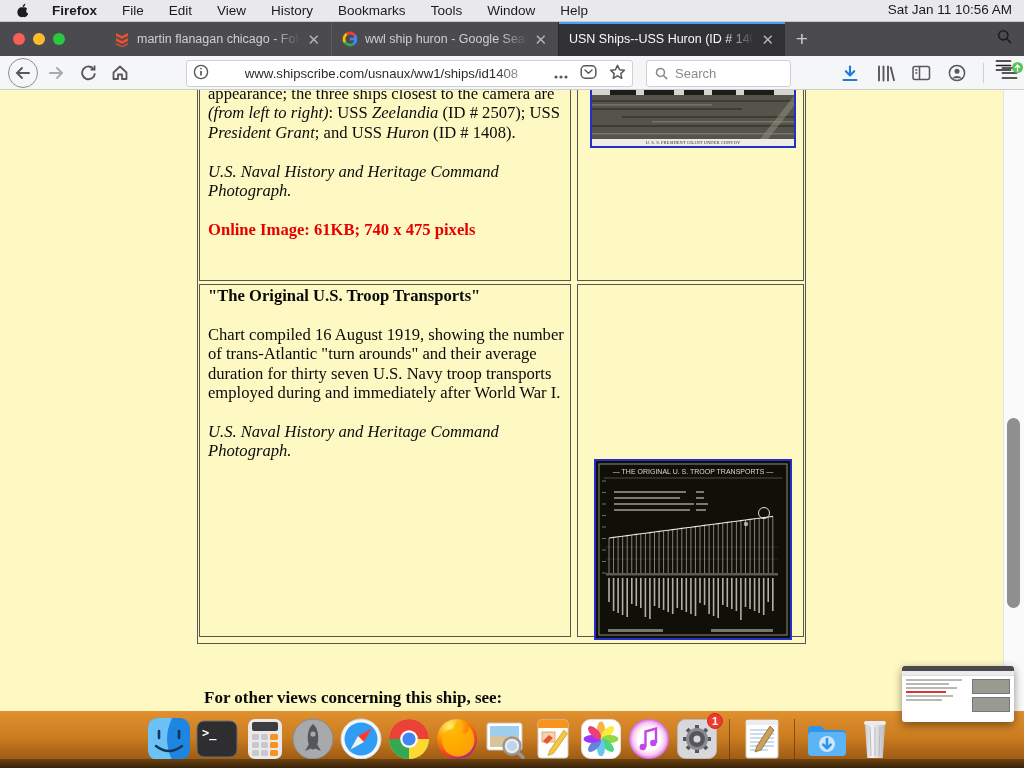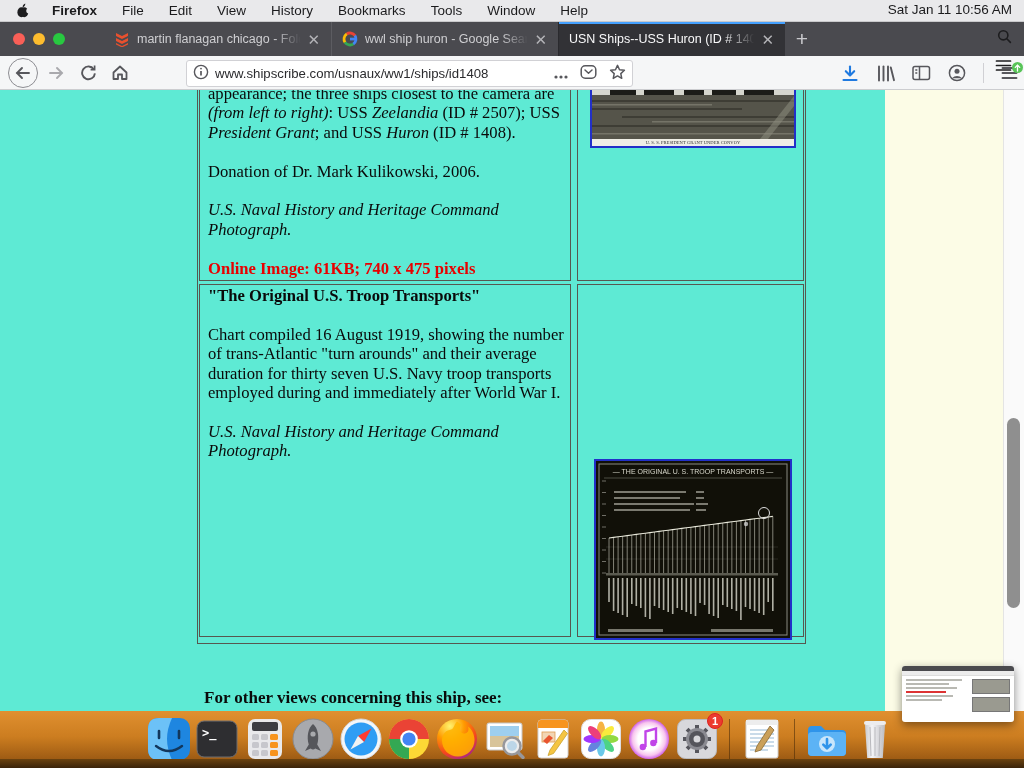--- a/index.html
+++ b/index.html
@@ -37,37 +37,37 @@
   #new-tab-btn { width:34px; height:34px; color:#c9c9cd; font-size:21px; font-weight:300;
                  display:flex; align-items:center; justify-content:center; }
 
   
   #navbar { position:absolute; top:56px; left:0; width:1024px; height:34px; background:#f5f6f7;
             border-bottom:1px solid #cccdd0; z-index:40; display:flex; align-items:center; }
   .navbtn { display:flex; align-items:center; justify-content:center; }
   #back-btn { margin-left:8px; width:30px; height:30px; border:1px solid #8d8d92; border-radius:50%; }
   #fwd-btn, #reload-btn, #home-btn { width:28px; height:28px; margin-left:4px; }
   #urlbar { position:absolute; left:186px; top:4px; width:447px; height:27px; background:#fff;
-            border:1px solid #d1d1d5; border-radius:3px; display:flex; align-items:center; padding:0 6px; }
+            border:1px solid #d1d1d5; border-radius:3px; display:flex; align-items:center; padding:0 6px;text-align:center; }
   #url-text { font-size:13.2px; color:#2b2b2e; margin-left:6px; white-space:nowrap; overflow:hidden; flex:1;
       -webkit-mask-image:linear-gradient(90deg,#000 84%,transparent 97%);
       mask-image:linear-gradient(90deg,#000 84%,transparent 97%); }
   #urlbar .url-actions { display:flex; align-items:center; gap:12px; padding-left:6px; }
   #searchbar { position:absolute; left:646px; top:4px; width:145px; height:27px; background:#fff;
                border:1px solid #d1d1d5; border-radius:3px; display:flex; align-items:center; padding:0 8px; }
   #search-input { border:none; outline:none; font-size:13px; color:#333; width:100px; margin-left:7px;
                   font-family:"Liberation Sans",sans-serif; background:transparent; }
   #search-input::placeholder { color:#8a8a8e; }
   #nav-right { position:absolute; right:6px; top:0; height:34px; display:flex; align-items:center; gap:17px; }
   .nav-sep { width:1px; height:20px; background:#d0d0d4; }
   #menu-badge { position:absolute; top:-4px; right:-5px; width:11px; height:11px; border-radius:50%;
                 background:#58c458; display:flex; align-items:center; justify-content:center; }
 
   
-  #content { position:absolute; top:90px; left:0; width:885px; height:621px; background:#5eead4;
+  #content { position:absolute; top:90px; left:0; width:1003px; height:621px; background:#fef9c3;
              overflow:hidden; font-family:"Liberation Serif", serif; color:#0a0a0a; }
   .cellbox { position:absolute; border:1px solid #57574f; background:transparent; }
   #tbl-outer { left:197px; top:-44px; width:609px; height:598px; }
   #cell-r1l  { left:199px; top:-40px; width:372px; height:231px; }
   #cell-r1r  { left:577px; top:-40px; width:227px; height:231px; }
   #cell-r2l  { left:199px; top:194px; width:372px; height:353px; }
   #cell-r2r  { left:577px; top:194px; width:227px; height:353px; }
   .page-textblock { position:absolute; width:358px; font-size:16.6px; line-height:19.4px; }
   #r1-text { left:208px; top:-6px; }
   #r2-text { left:208px; top:196px; }
@@ -252,20 +252,27 @@
         </svg>
       </span>
       <span>
         <svg width="17" height="16" viewBox="0 0 16 15" fill="none" stroke="#57575c" stroke-width="1.4" stroke-linejoin="round">
           <path d="M8 1.2 L9.9 5.4 14.5 5.9 11.1 9 12 13.5 8 11.2 4 13.5 4.9 9 1.5 5.9 6.1 5.4 Z"></path>
         </svg>
       </span>
     </span>
   </div>
 
+  <div id="searchbar">
+    <svg width="13" height="13" viewBox="0 0 15 15" fill="none" stroke="#8a8a8e" stroke-width="1.8" stroke-linecap="round">
+      <circle cx="6.3" cy="6.3" r="4.6"></circle>
+        <path d="M9.8 9.8 L13.4 13.4"></path>
+    </svg>
+    <input id="search-input" placeholder="Search" style="">
+  </div>
 
   <div id="nav-right">
     <span class="navbtn">
       <svg width="18" height="17" viewBox="0 0 18 17" fill="none" stroke="#1f7ae0" stroke-width="2.1" stroke-linecap="round" stroke-linejoin="round">
         <path d="M9 1.5 V10"></path>
           <path d="M4.8 6.2 L9 10.4 L13.2 6.2"></path>
           <path d="M2.5 15 H15.5"></path>
       </svg>
     </span>
     <span class="navbtn">
@@ -309,21 +316,20 @@
 
 <div id="content">
   <div class="cellbox" id="tbl-outer"></div>
   <div class="cellbox" id="cell-r1l"></div>
   <div class="cellbox" id="cell-r1r"></div>
   <div class="cellbox" id="cell-r2l"></div>
   <div class="cellbox" id="cell-r2r"></div>
 
   <div class="page-textblock" id="r1-text">
     <p><span>appearance; the three ships closest to the camera are </span><i>(from left to right)</i><span>: USS </span><i>Zeelandia</i><span> (ID # 2507); USS </span><i>President Grant</i><span>; and USS </span><i>Huron</i><span> (ID # 1408).</span></p>
-    <p>Donation of Dr. Mark Kulikowski, 2006.</p>
     <p><i>U.S. Naval History and Heritage Command Photograph.</i></p>
     <p class="red-line">Online Image: 61KB; 740 x 475 pixels</p>
   </div>
 
   <div id="photo1-frame">
     <svg width="202" height="130" viewBox="0 0 202 130">
       <rect x="0" y="0" width="202" height="78" fill="#d6d6ce"></rect>
       <rect x="0" y="0" width="202" height="40" fill="#dededa"></rect>
       <g fill="#5e5e56">
         <ellipse cx="38" cy="66" rx="7" ry="3"></ellipse>

